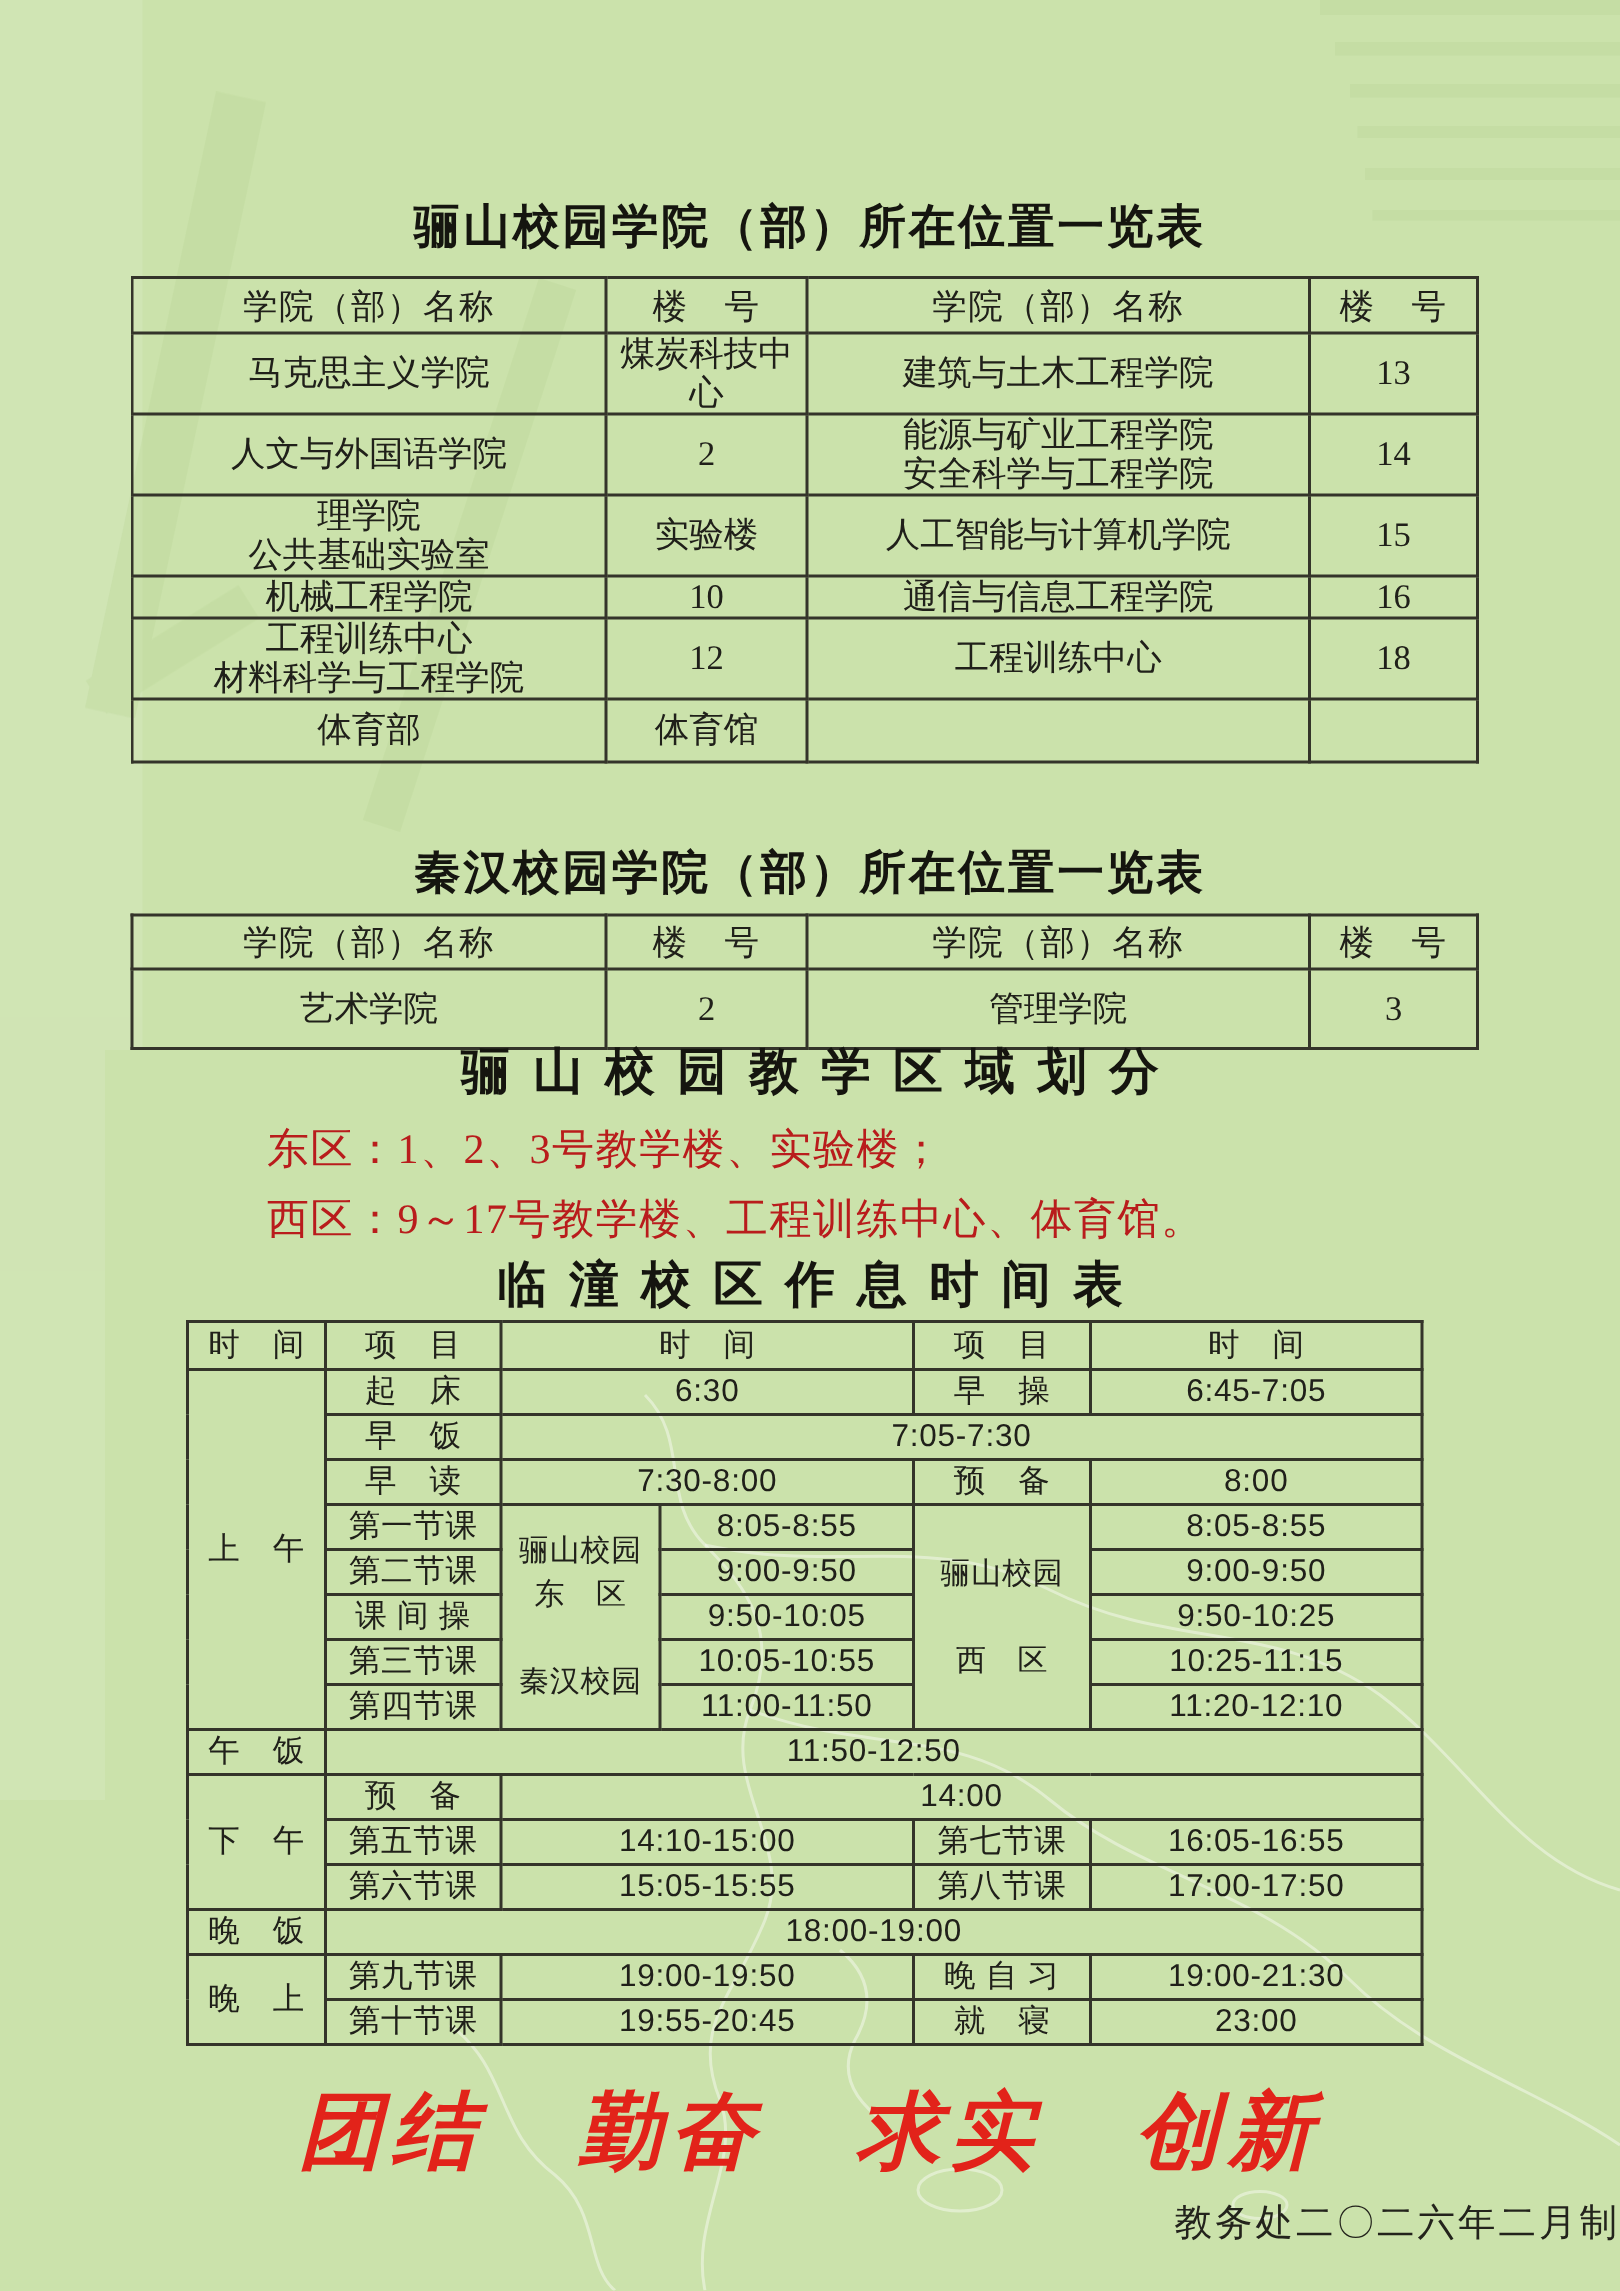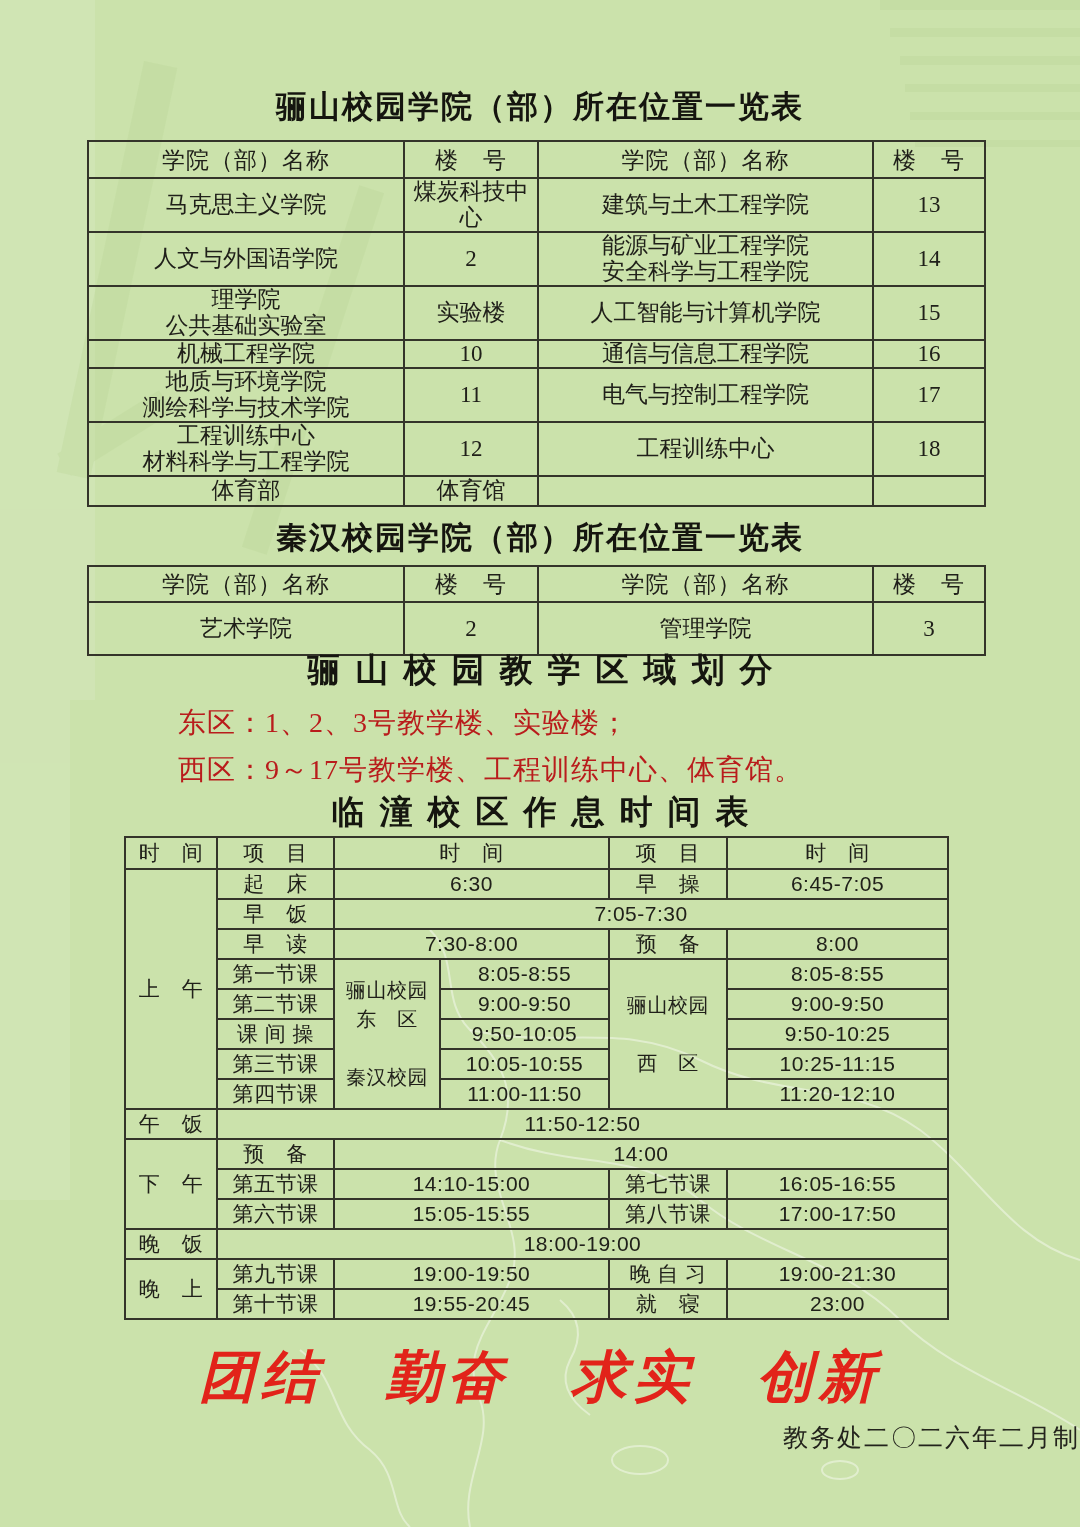--- a/index.html
+++ b/index.html
@@ -2,21 +2,21 @@
 <html><head>
 <meta charset="utf-8">
 <style>
   html,body{margin:0;padding:0;}
   body{
     width:1080px;height:1527px;position:relative;overflow:hidden;
     background:#cbe2ab;
     font-family:"Liberation Serif",serif;
     color:#20201a;
   }
-  .abs{position:absolute;}
+  .abs{position:absolute;margin-top:44px;}
   
   .wm{position:absolute;left:0;top:0;pointer-events:none;}
   
   .big-title{
     left:0;width:1080px;text-align:center;
     font-family:"Liberation Sans",sans-serif;font-weight:bold;color:#15150f;
   }
   .t-loc{font-size:31px;letter-spacing:2px;}
   .t-spaced{font-size:33px;letter-spacing:15px;text-indent:15px;}
   
@@ -24,21 +24,21 @@
   td{
     border:2px solid #34342a;text-align:center;vertical-align:middle;
     padding:0 2px;white-space:pre-line;overflow:hidden;
   }
   .loc{width:897px;font-size:23px;line-height:26px;}
   .loc .thead td{font-family:"Liberation Sans",sans-serif;font-size:23px;letter-spacing:1px;}
   .sched{width:823px;font-family:"Liberation Sans",sans-serif;font-size:21px;line-height:24px;}
   .sched td{letter-spacing:0.5px;}
   .sched .campus{font-size:20px;line-height:29px;}
   .h37{height:37px}.h39{height:53px}.h57{height:40px}.h49{height:49px}
-  .h38{height:24px}.h52{height:52px}.h34{height:30px}.h36{height:36px}
+  .h38{height:24px}.h52{height:52px}.h34{height:42px}.h36{height:36px}
   .sh{height:32px}.sr{height:30px}
   
   .zone{
     left:178px;top:699px;width:760px;
     font-size:28px;line-height:47px;color:#b91c1c;letter-spacing:1px;
   }
   
   .slogan{
     left:0;top:1340px;width:1080px;text-align:center;
     font-family:Liberation Sans, sans-serif;font-style:italic;font-weight:bold;
@@ -116,27 +116,20 @@
       <td>人工智能与计算机学院</td>
       <td>15</td>
     </tr>
     <tr class="h38">
       <td>机械工程学院</td>
       <td>10</td>
       <td>通信与信息工程学院</td>
       <td>16</td>
     </tr>
     <tr class="h52">
-      <td>地质与环境学院
-测绘科学与技术学院</td>
-      <td>11</td>
-      <td>电气与控制工程学院</td>
-      <td>17</td>
-    </tr>
-    <tr class="h52">
       <td>工程训练中心
 材料科学与工程学院</td>
       <td>12</td>
       <td>工程训练中心</td>
       <td>18</td>
     </tr>
     <tr class="h34">
       <td>体育部</td>
       <td>体育馆</td>
       <td></td>

